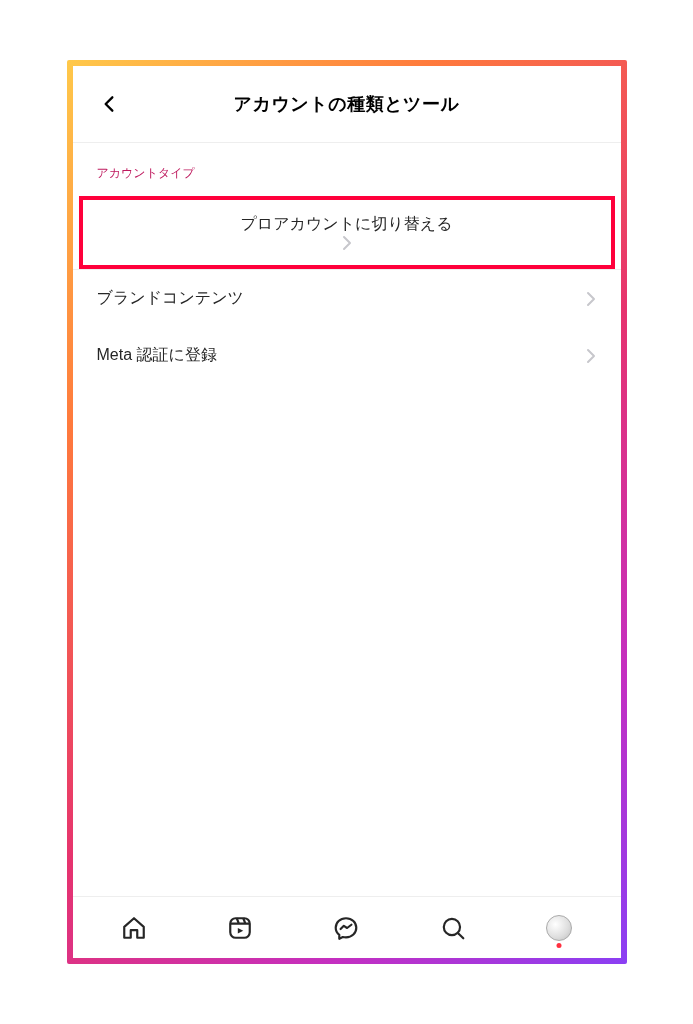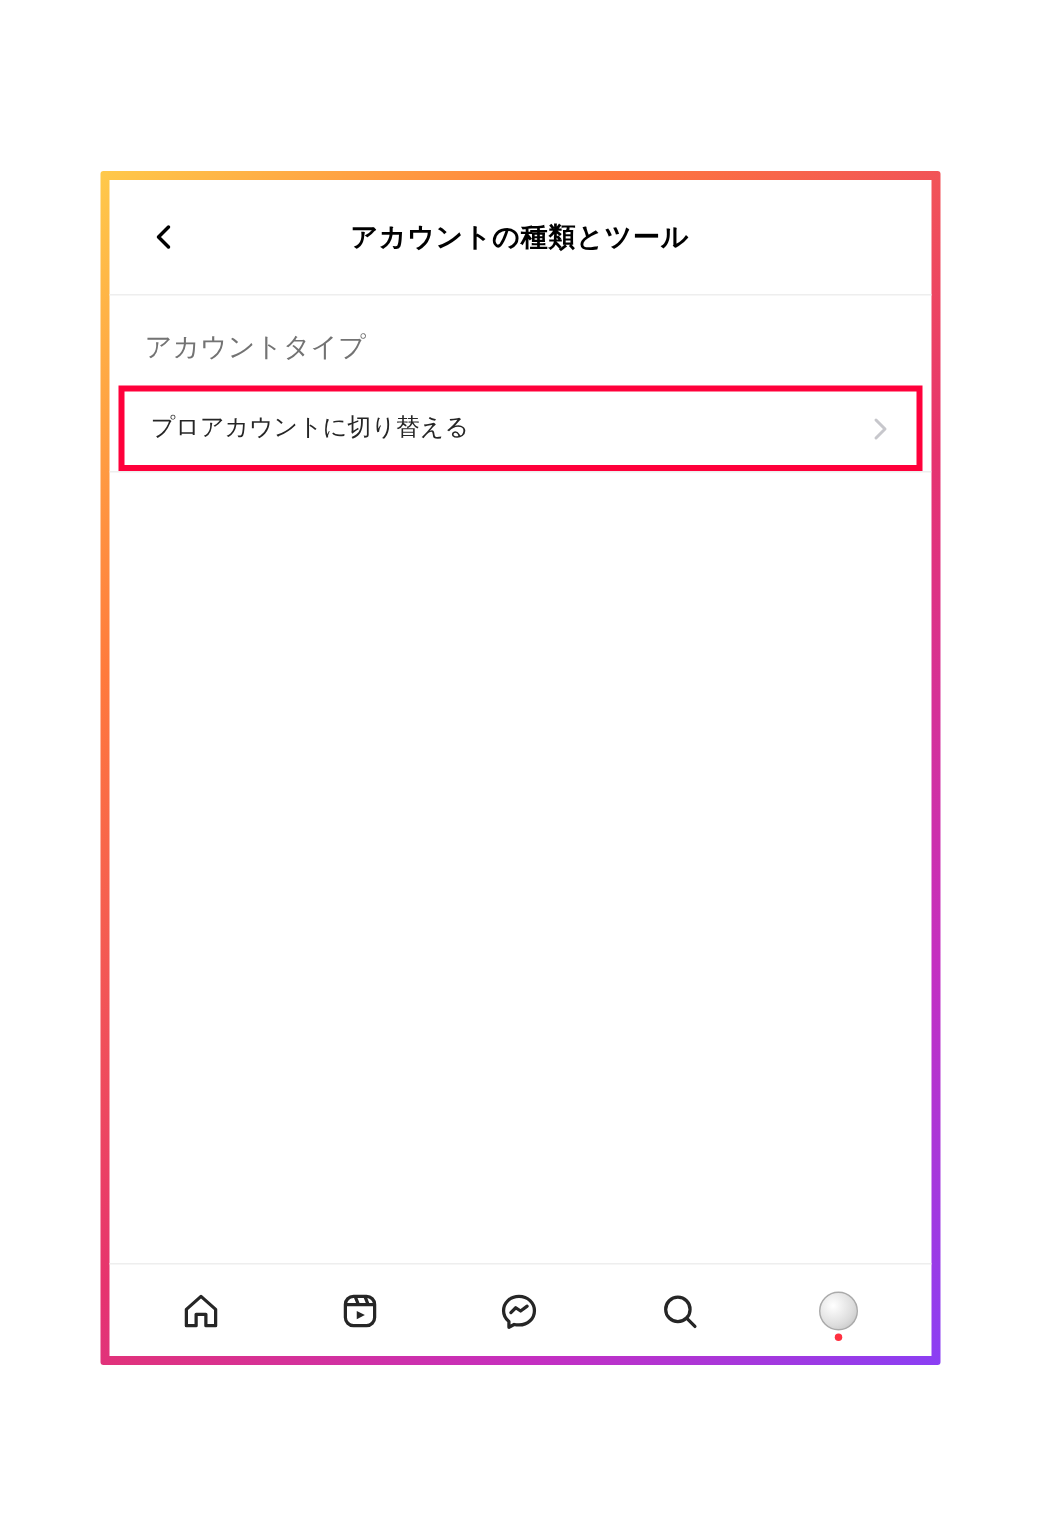--- a/index.html
+++ b/index.html
@@ -7,21 +7,21 @@
       width: 693px;
       height: 1024px;
       font-family: -apple-system, BlinkMacSystemFont, "Hiragino Sans", "Hiragino Kaku Gothic ProN", sans-serif;
       background: #fff;
       display: flex;
       align-items: center;
       justify-content: center;
     }
     .outer-frame {
       width: 560px;
-      height: 796px;
+      height: 904px;
       padding: 6px;
       background: linear-gradient(135deg, #ffc94a 0%, #ff7a3c 25%, #e6336e 55%, #c42fc1 80%, #8a3ff4 100%);
       border-radius: 2px;
     }
     .screen {
       width: 100%;
       height: 100%;
       background: #fff;
       display: flex;
       flex-direction: column;
@@ -52,22 +52,22 @@
       font-weight: 700;
       color: #000;
       letter-spacing: 0.5px;
     }
     .divider {
       height: 1px;
       background: #eeeeee;
       margin: 0;
     }
     .section-header {
-      font-size: 18px;
-      color: #737373;
+      font-size: 12px;
+      color: #be185d;
       padding: 22px 24px 14px 24px;
       font-weight: 500;
     }
     .row {
       display: flex;
       align-items: center;
       justify-content: space-between;
       padding: 18px 24px;
       cursor: pointer;
     }
@@ -77,21 +77,21 @@
     }
     .chev {
       color: #c7c7cc;
       display: flex;
       align-items: center;
     }
     .highlight-box {
       border: 4px solid #ff003b;
       margin: 0 6px;
     }
-    .highlight-box .row { padding: 14px 18px; }
+    .highlight-box .row { padding: 14px 18px; flex-direction: column; }
     .content { flex: 1; overflow: hidden; }
     .bottom-nav {
       height: 62px;
       display: flex;
       align-items: center;
       justify-content: space-around;
       border-top: 1px solid #eeeeee;
       padding: 0 8px;
     }
     .nav-item {
@@ -151,22 +151,38 @@
                 <path d="M3 2 L9 8 L3 14" stroke="#c7c7cc" stroke-width="2" stroke-linecap="round" stroke-linejoin="round"></path>
               </svg>
           </span>
         </div>
       </div>
 
 
       <div class="divider"></div>
 
 
-
-
+      <div class="row">
+        <span class="row-label">ブランドコンテンツ</span>
+        <span class="chev">
+          <svg width="12" height="16" viewBox="0 0 12 16" fill="none">
+              <path d="M3 2 L9 8 L3 14" stroke="#c7c7cc" stroke-width="2" stroke-linecap="round" stroke-linejoin="round"></path>
+            </svg>
+        </span>
+      </div>
+
+
+      <div class="row">
+        <span class="row-label">Meta 認証に登録</span>
+        <span class="chev">
+          <svg width="12" height="16" viewBox="0 0 12 16" fill="none">
+              <path d="M3 2 L9 8 L3 14" stroke="#c7c7cc" stroke-width="2" stroke-linecap="round" stroke-linejoin="round"></path>
+            </svg>
+        </span>
+      </div>
 
     </div>
 
     <div class="bottom-nav">
       <div class="nav-item">
         <svg width="26" height="26" viewBox="0 0 24 24" fill="none">
           <path d="M3 11 L12 3 L21 11 V21 H15 V14 H9 V21 H3 Z" stroke="#262626" stroke-width="2" stroke-linejoin="round"></path>
         </svg>
       </div>
       <div class="nav-item">

